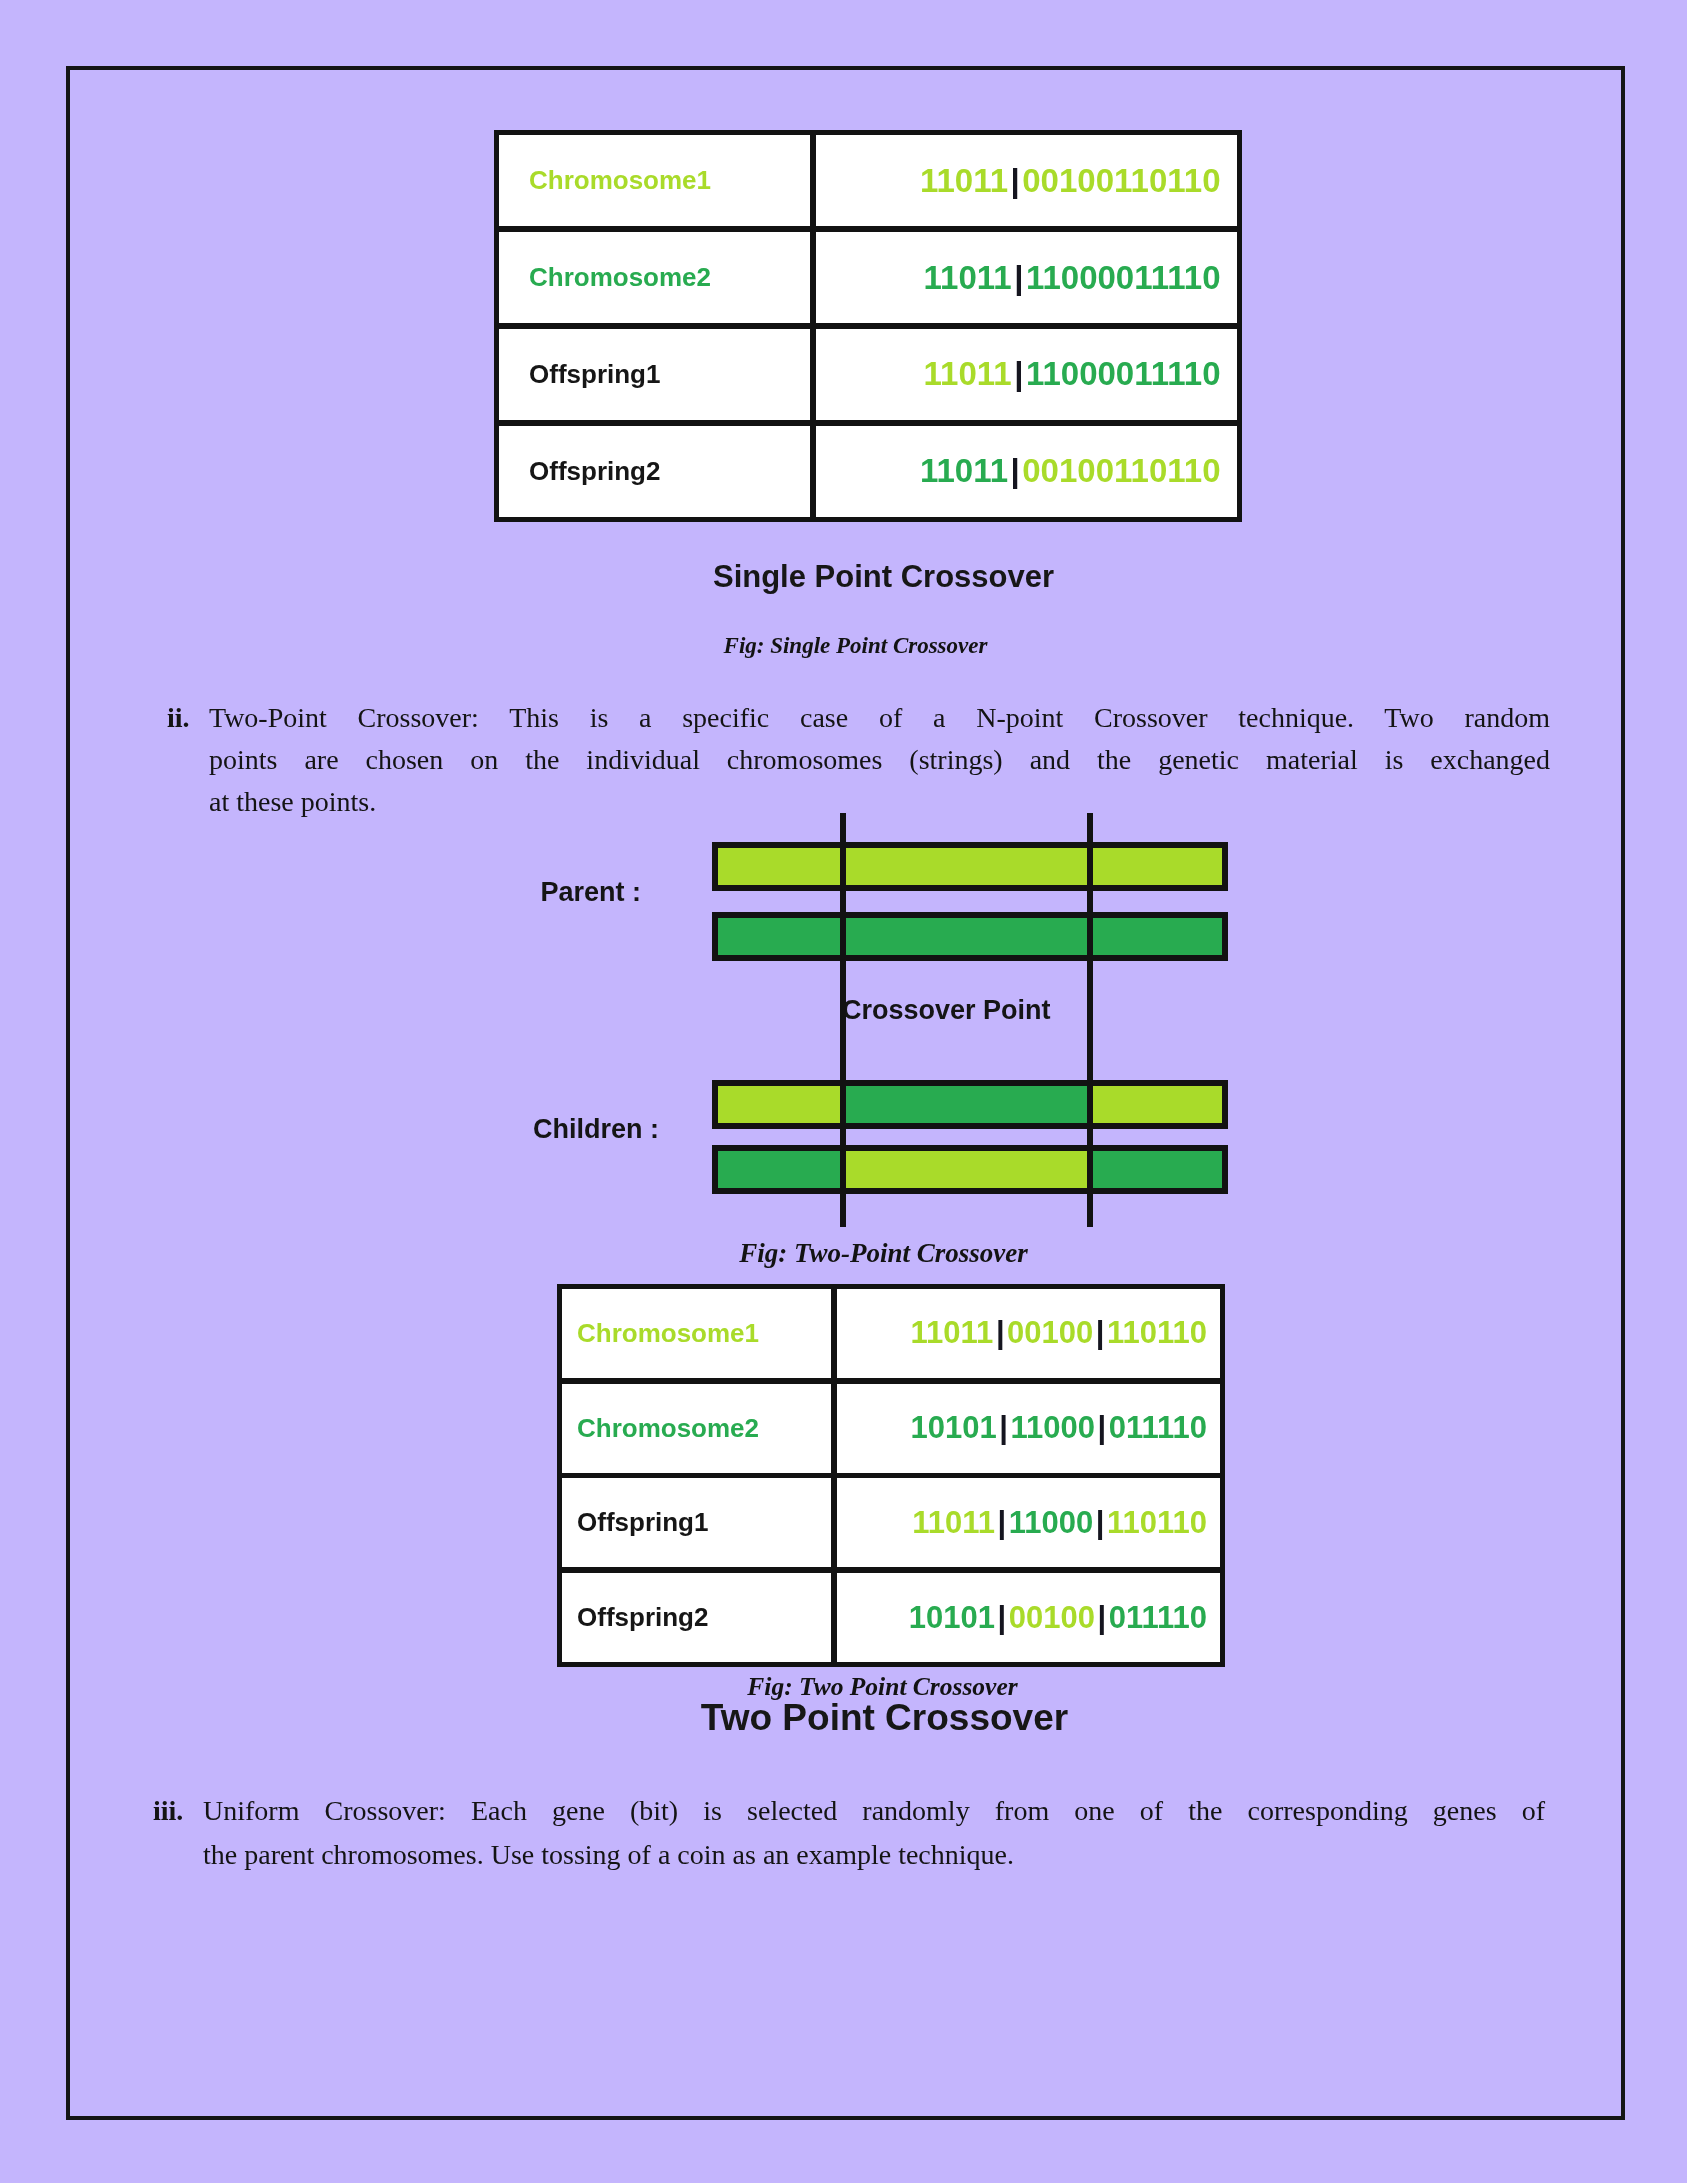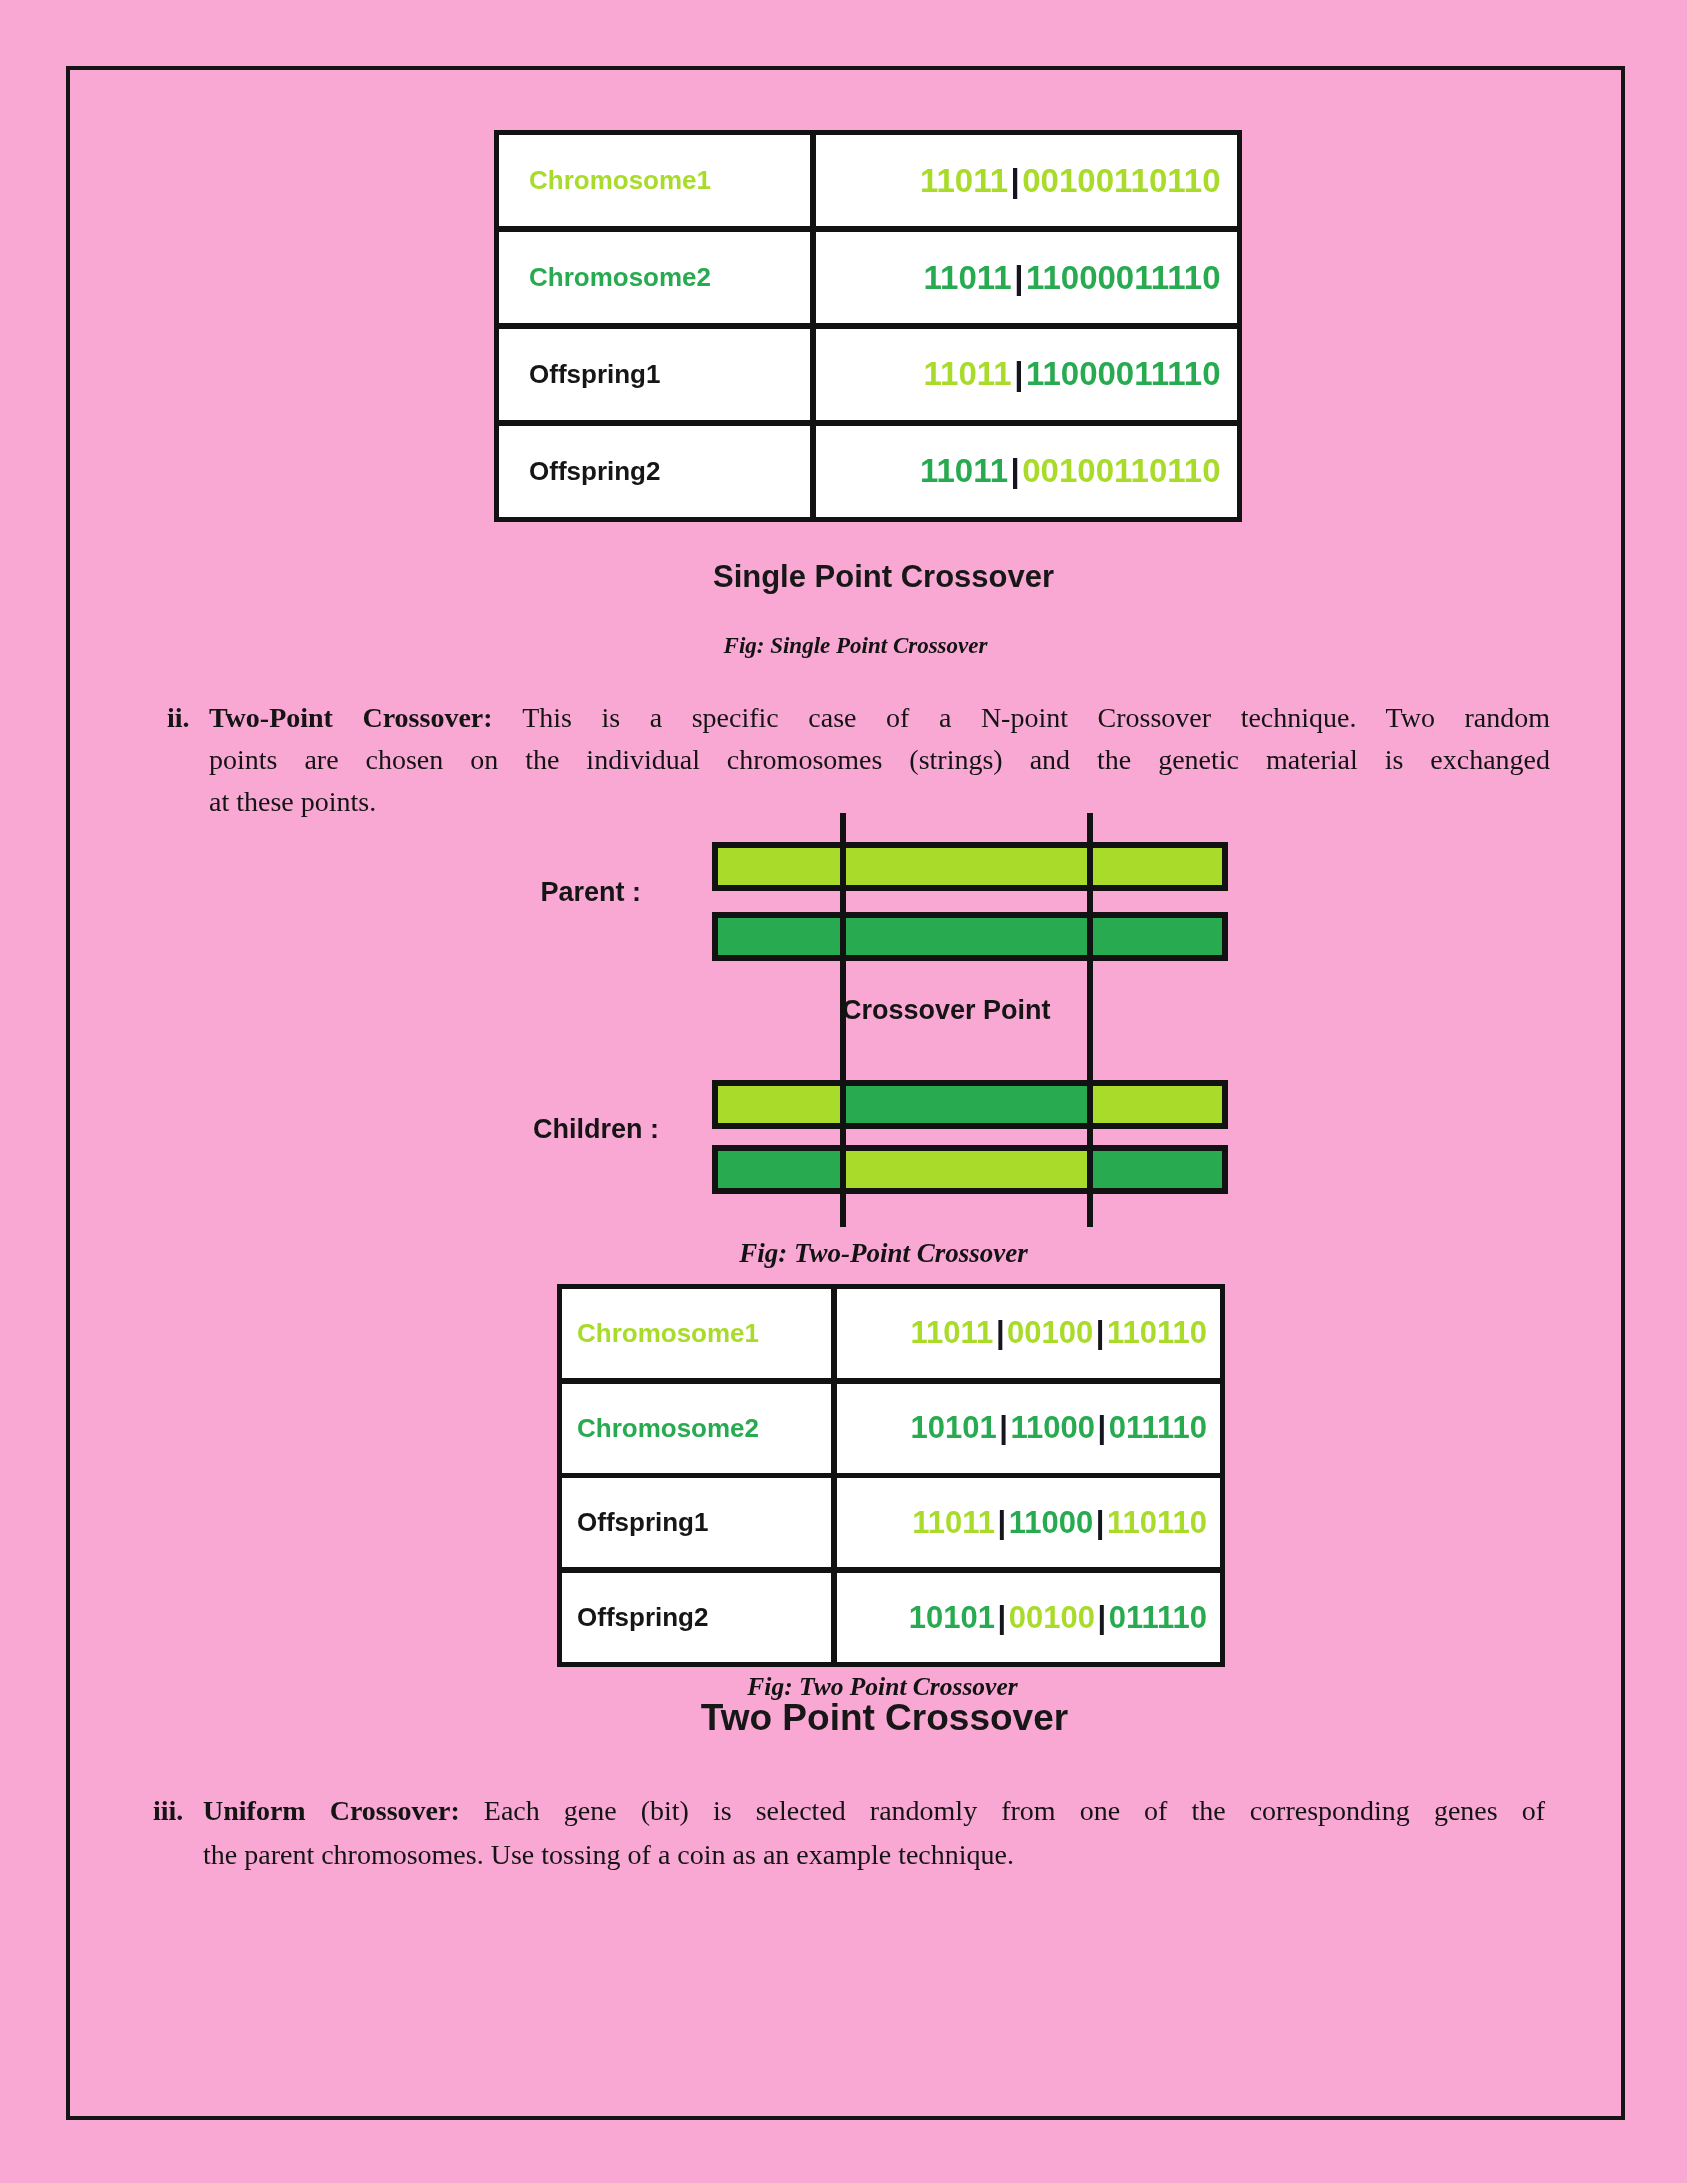--- a/index.html
+++ b/index.html
@@ -1,16 +1,16 @@
 <!DOCTYPE html>
 <html style="font-size:13px"><head>
 <meta charset="utf-8">
 <style>
   html,body{margin:0;padding:0;background:#ffffff;}
-  .page{position:relative;width:1687px;height:2183px;background:#f9a8d4;overflow:hidden;
+  .page{position:relative;width:1687px;height:2183px;background:#c4b5fd;overflow:hidden;
         font-family:"Liberation Sans","DejaVu Sans",sans-serif;color:#161616;}
   .page-border{position:absolute;left:66px;top:66px;width:1551px;height:2046px;
                border:4.1px solid #151515;}
 
   
   .xtable{position:absolute;display:grid;gap:5.8px;border:5.8px solid #121212;background:#121212;}
   #table-single{left:494px;top:130px;width:738px;height:382px;grid-template-columns:311px 1fr;}
   #table-two{left:557px;top:1284px;width:658px;height:373px;grid-template-columns:269px 1fr;}
   .cell{background:#ffffff;display:flex;align-items:center;}
   .cell.lab{font-weight:700;font-size:26px;letter-spacing:0px;}
@@ -36,21 +36,21 @@
 
   
   .body-para{position:absolute;box-sizing:border-box;
              font-family:"Liberation Serif","DejaVu Serif",serif;
              font-size:28px;color:#141414;}
   #para-two{left:163px;top:697px;width:1387px;padding-left:46px;line-height:42px;}
   #para-uniform{left:149px;top:1789px;width:1396px;padding-left:54px;line-height:44px;}
   .p-marker{position:absolute;left:4px;top:0;font-weight:700;}
   .pline{text-align:justify;text-align-last:justify;}
   .pline.last{text-align:left;text-align-last:auto;}
-  .p-lead{font-weight:700;margin-top:21px;}
+  .p-lead{font-weight:400;margin-top:21px;}
 
   
   .vline{position:absolute;top:813px;width:5.8px;height:414px;background:#121212;z-index:3;}
   #vline-1{left:840px;}
   #vline-2{left:1087px;}
   .bar{position:absolute;left:712px;width:516px;height:49px;box-sizing:border-box;
        border:6.6px solid #121212;display:flex;z-index:2;}
   #parent-bar-1{top:842px;}
   #parent-bar-2{top:912px;}
   #child-bar-1{top:1080px;}

